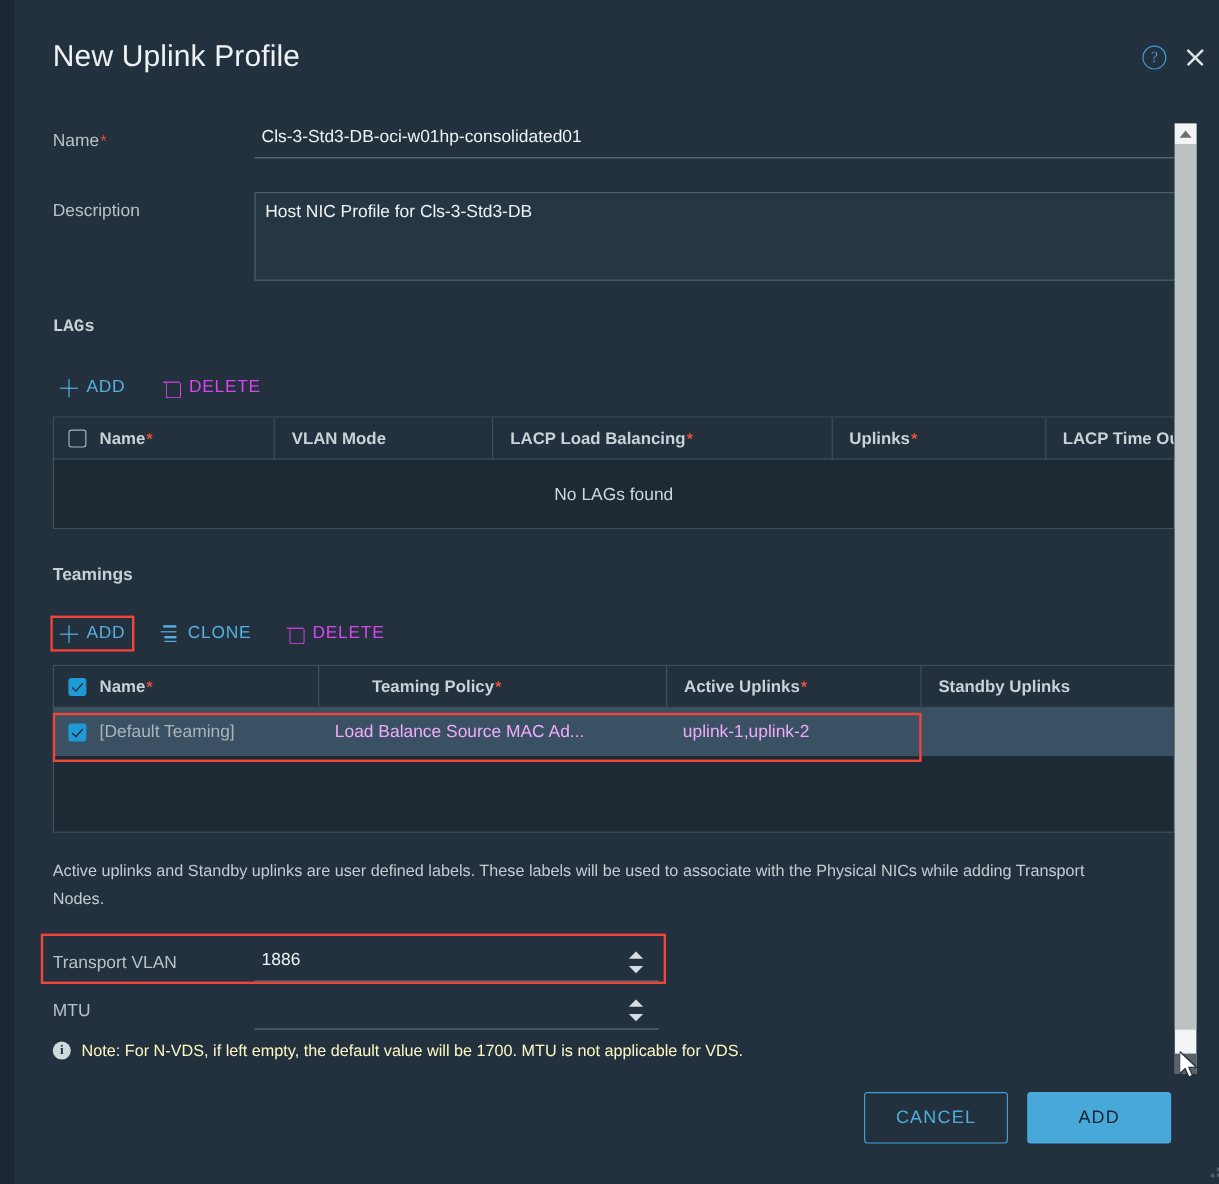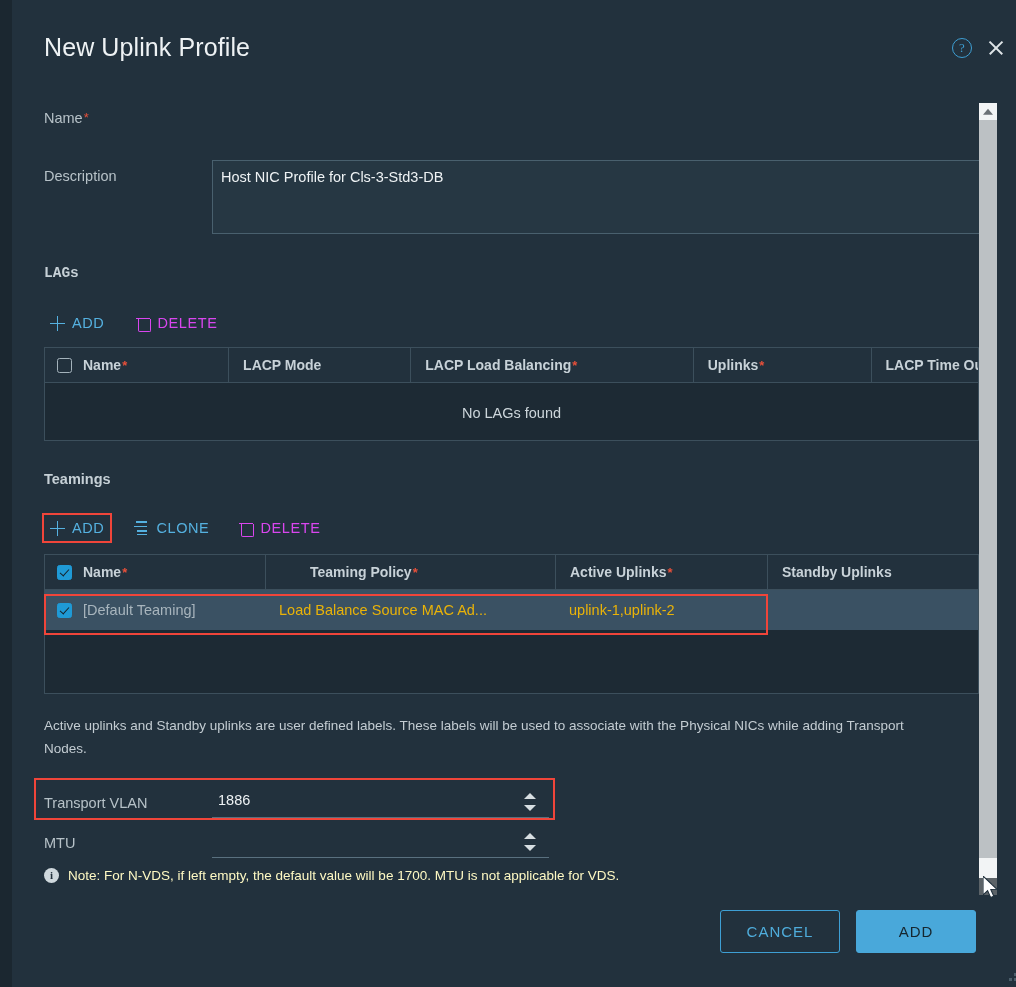--- a/index.html
+++ b/index.html
@@ -136,21 +136,21 @@
   .tbl-body { position: relative; }
   .empty-msg {
     text-align: center; font-size: 14.5px; color: #cdd6db;
     padding-top: 22px;
   }
   .trow {
     display: flex; align-items: center; height: 40px;
     background: #3a5163; position: relative;
   }
   .td {
-    font-size: 14.5px; color: #eab308; padding-left: 14px;
+    font-size: 14.5px; color: #f0abfc; padding-left: 14px;
     height: 40px; line-height: 40px; white-space: nowrap; overflow: hidden;
   }
   .td.cb { display: flex; align-items: center; padding-left: 12px; gap: 11px; }
   .td.dim { color: #a8b5bd; }
   .row-hl {
     position: absolute; border: 2.5px solid #f0453a; pointer-events: none;
   }
 
   .helper-note {
     position: absolute; left: 32px; font-size: 13.5px; color: #c3ccd2;
@@ -226,20 +226,23 @@
       <div class="help-icon">?</div>
       <div class="close-icon"></div>
     </div>
   </div>
 
   <div class="dlg-body">
 
     <div class="frow flabel" style="top:22px;">
       <span>Name</span><span class="req">*</span>
     </div>
+    <div class="ftext-wrap" style="left:200px; top:12px; width:770px; height:32px;">
+      <input class="finput" value="Cls-3-Std3-DB-oci-w01hp-consolidated01" style="">
+    </div>
 
     <div class="frow flabel" style="top:80px;">
       <span>Description</span>
     </div>
     <div class="ftext-wrap" style="left:200px; top:72px; width:770px; height:74px;">
       <textarea class="ftextarea" style="">Host NIC Profile for Cls-3-Std3-DB</textarea>
     </div>
 
     <div class="section-title" style="top:177px;font-family:Liberation Mono, monospace;">LAGs</div>
 
@@ -253,21 +256,21 @@
         <span>DELETE</span>
       </button>
     </div>
 
     <div class="tbl" style="top:259px; width:935px; height:94px;">
       <div class="tbl-head">
         <div class="th cb" style="width:186px;">
           <span class="chk"></span>
           <span><span>Name</span><span class="req">*</span></span>
         </div>
-        <div class="th" style="width:185px;">LACP Mode</div>
+        <div class="th" style="width:185px;">VLAN Mode</div>
         <div class="th" style="width:287px;">
           <span>LACP Load Balancing</span><span class="req">*</span>
         </div>
         <div class="th" style="width:144px;">
           <span>Uplinks</span><span class="req">*</span>
         </div>
         <div class="th" style="width:109px;margin-left:36px;">LACP Time Out</div>
       </div>
       <div class="tbl-body" style="height:57px;">
         <div class="empty-msg">No LAGs found</div>

